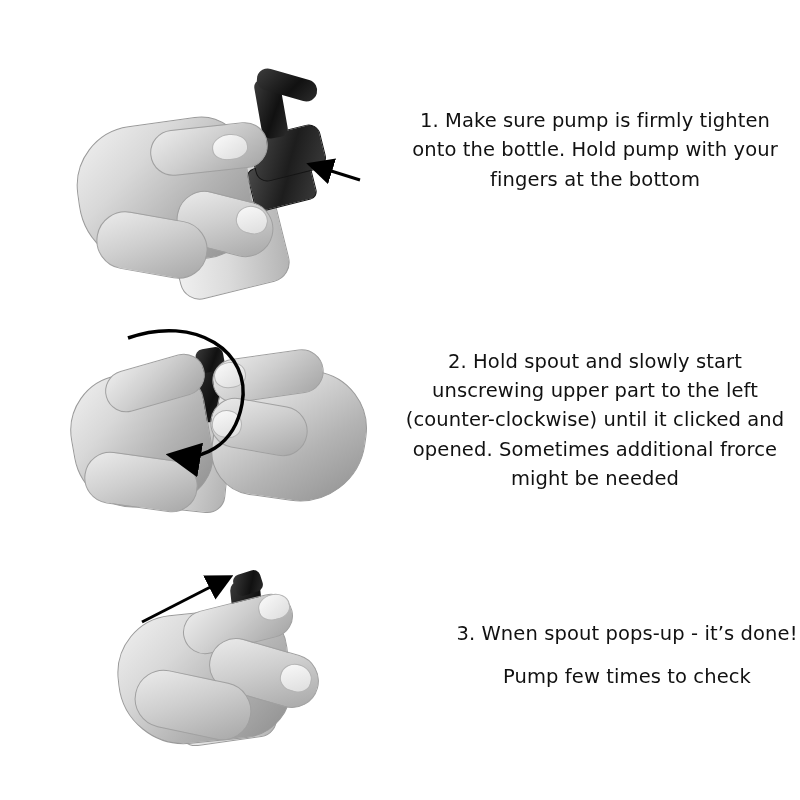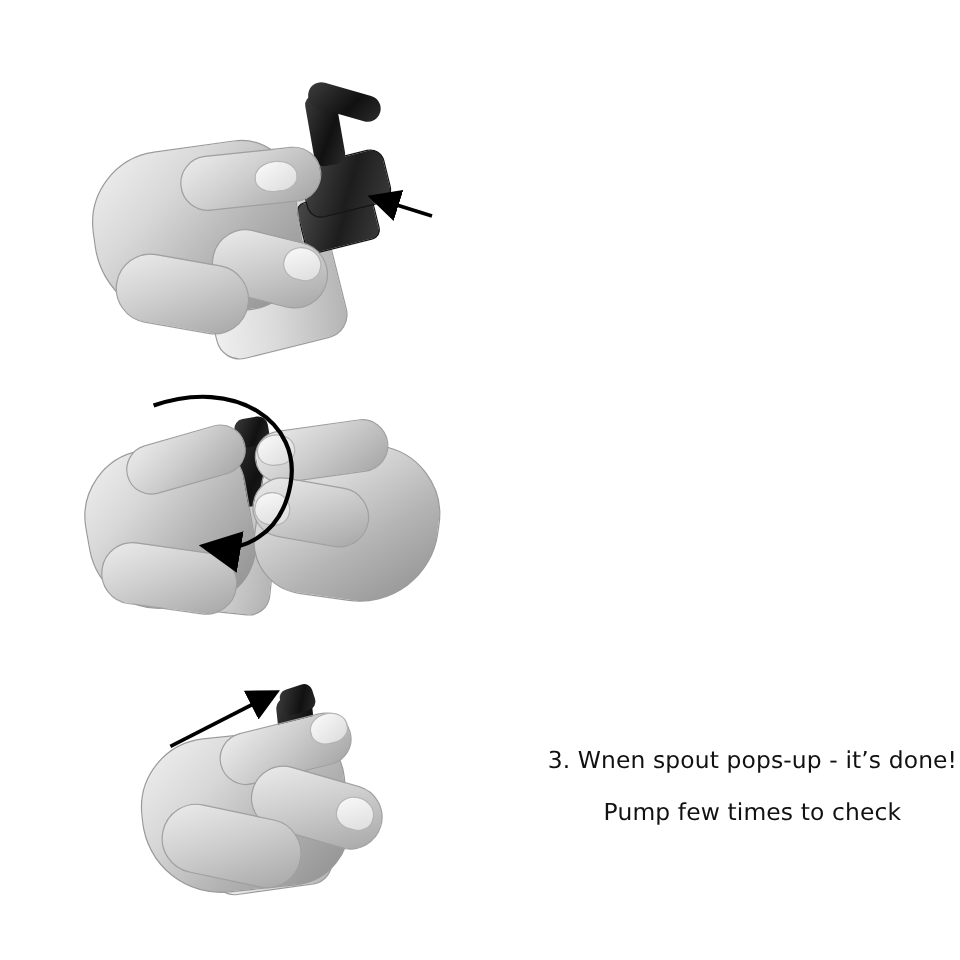--- a/index.html
+++ b/index.html
@@ -126,20 +126,23 @@
       <svg class="arrow-svg" viewBox="0 0 390 240">
         <defs>
           <marker id="ah1" markerWidth="9" markerHeight="9" refX="7" refY="4.5" orient="auto">
             <path d="M0,0 L9,4.5 L0,9 Z" fill="#000000"></path>
           </marker>
         </defs>
         <line x1="360" y1="150" x2="312" y2="135" stroke="#000000" stroke-width="3" marker-end="url(#ah1)"></line>
       </svg>
     </div>
 
+    <div class="text-col">
+      <div class="caption">1. Make sure pump is firmly tighten onto the bottle. Hold pump with your fingers at the bottom</div>
+    </div>
   </div>
 
   <div class="step step-2">
     <div class="photo-col">
 
       <div class="bottle" style="left:132px; top:78px; width:96px; height:120px; border-radius:16px 16px 18px 18px; transform:rotate(6deg);"></div>
 
       <div class="spout" style="left:188px; top:50px; width:42px; height:62px; border-radius:12px 12px 18px 18px; transform:rotate(-6deg);"></div>
       <div class="spout" style="left:196px; top:38px; width:28px; height:24px; border-radius:8px; transform:rotate(-10deg);"></div>
 
@@ -156,20 +159,23 @@
       <svg class="arrow-svg" viewBox="0 0 390 220">
         <defs>
           <marker id="ah2" markerWidth="10" markerHeight="10" refX="7" refY="5" orient="auto">
             <path d="M0,0 L10,5 L0,10 Z" fill="#000000"></path>
           </marker>
         </defs>
         <path d="M128,28 C196,4 252,42 242,94 C234,138 200,150 176,146" fill="none" stroke="#000000" stroke-width="3.5" marker-end="url(#ah2)"></path>
       </svg>
     </div>
 
+    <div class="text-col">
+      <div class="caption">2. Hold spout and slowly start unscrewing upper part to the left (counter-clockwise) until it clicked and opened. Sometimes additional frorce might be needed</div>
+    </div>
   </div>
 
   <div class="step step-3">
     <div class="photo-col">
 
       <div class="bottle" style="left:140px; top:72px; width:98px; height:108px; border-radius:14px 14px 18px 18px; transform:rotate(-8deg);"></div>
 
       <div class="cap" style="left:182px; top:62px; width:48px; height:30px; border-radius:8px; transform:rotate(-8deg);"></div>
       <div class="spout" style="left:200px; top:20px; width:30px; height:54px; border-radius:10px; transform:rotate(-6deg);"></div>
       <div class="spout" style="left:202px; top:12px; width:28px; height:22px; border-radius:7px; transform:rotate(-18deg);"></div>

